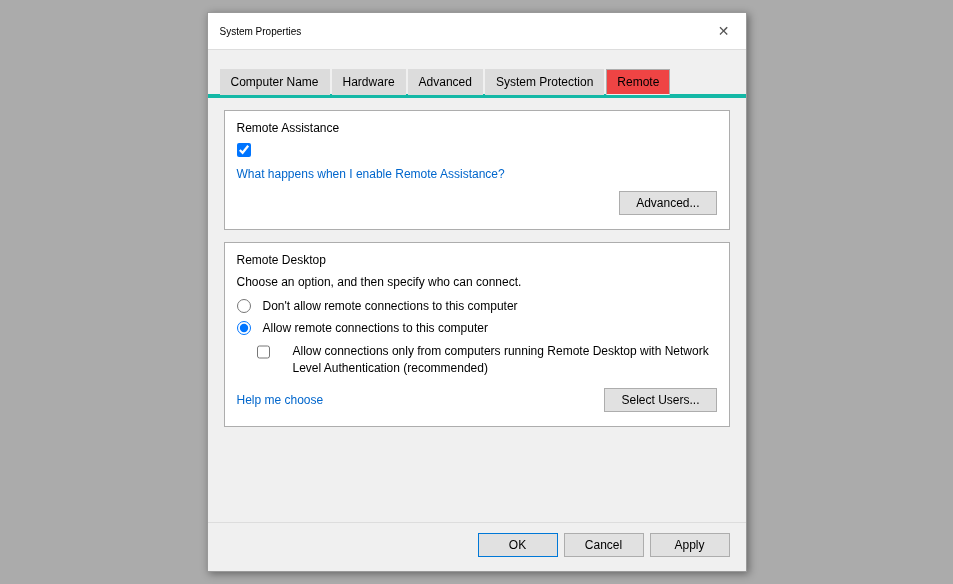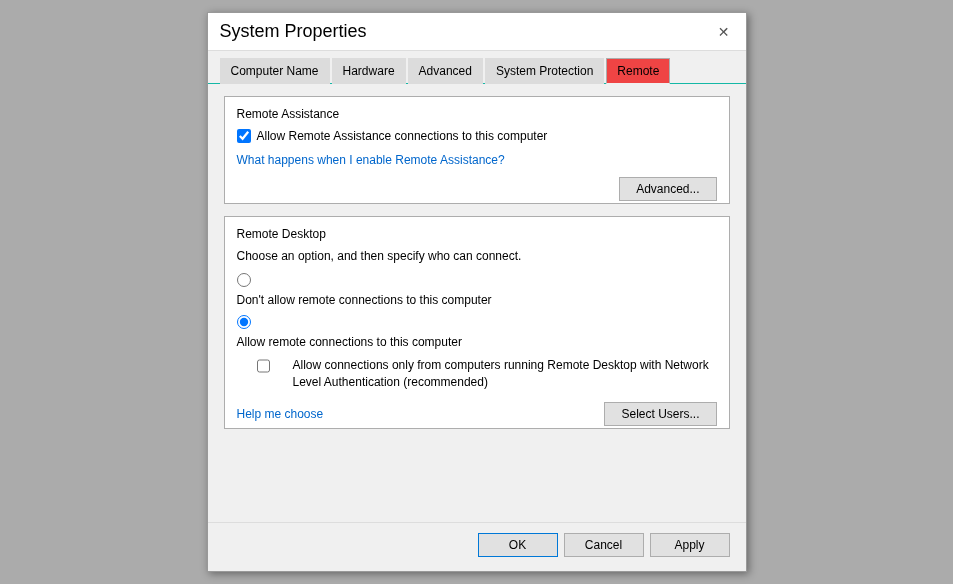--- a/index.html
+++ b/index.html
@@ -24,40 +24,40 @@
     }
     .title-bar {
       background: #fff;
       padding: 8px 12px;
       display: flex;
       align-items: center;
       justify-content: space-between;
       border-bottom: 1px solid #ddd;
     }
     .title-bar-text {
-      font-size: 18px;
+      font-size: 10px;
       color: #000;
     }
     .close-btn {
       width: 20px;
       height: 20px;
       display: flex;
       align-items: center;
       justify-content: center;
       cursor: pointer;
       font-size: 14px;
       color: #555;
       border: none;
       background: transparent;
     }
     .tabs {
       display: flex;
       background: #f0f0f0;
-      padding: 6px 12px 0;
-      border-bottom: 1px solid #14b8a6;
+      padding: 18px 12px 0;
+      border-bottom: 4px solid #14b8a6;
     }
     .tab {
       padding: 5px 10px;
       font-size: 12px;
       cursor: pointer;
       border: 1px solid transparent;
       margin-right: 2px;
       background: #dcdcdc;
       color: #000;
       position: relative;
@@ -71,21 +71,21 @@
     }
     .content {
       padding: 12px 16px;
       flex: 1;
       display: flex;
       flex-direction: column;
       gap: 12px;
     }
     .group-box {
       border: 1px solid #adadad;
-      padding: 10px 12px 2px;
+      padding: 10px 12px 14px;
       position: relative;
       background: #fff;
     }
     .group-label {
       font-size: 12px;
       font-weight: normal;
       color: #000;
       margin-bottom: 8px;
     }
     .checkbox-row {
@@ -117,24 +117,23 @@
       cursor: pointer;
       min-width: 80px;
       color: #000;
     }
     .btn.primary {
       background: #e1e1e1;
       border: 1px solid #0078d7;
     }
     .radio-row {
       display: flex;
-      align-items: flex-start;
-      gap: 6px;
+      align-items: flex-end;
+      gap: 12px;
       margin-bottom: 8px;
-      flex-direction: column;
     }
     .radio-row input[type=radio] {
       width: 14px;
       height: 14px;
       cursor: pointer;
     }
     .sub-checkbox-row {
       display: flex;
       align-items: flex-start;
       gap: 23px;
@@ -185,21 +184,20 @@
     <div class="tab">System Protection</div>
     <div class="tab active">Remote</div>
   </div>
 
   <div class="content">
 
     <div class="group-box">
       <div class="group-label">Remote Assistance</div>
       <div class="checkbox-row">
         <input type="checkbox" checked="" style="">
-        <label>Allow Remote Assistance connections to this computer</label>
       </div>
       <a class="link">What happens when I enable Remote Assistance?</a>
       <div class="group-footer">
         <button class="btn">Advanced...</button>
       </div>
     </div>
 
     <div class="group-box">
       <div class="group-label">Remote Desktop</div>
       <div class="describe-text">Choose an option, and then specify who can connect.</div>

